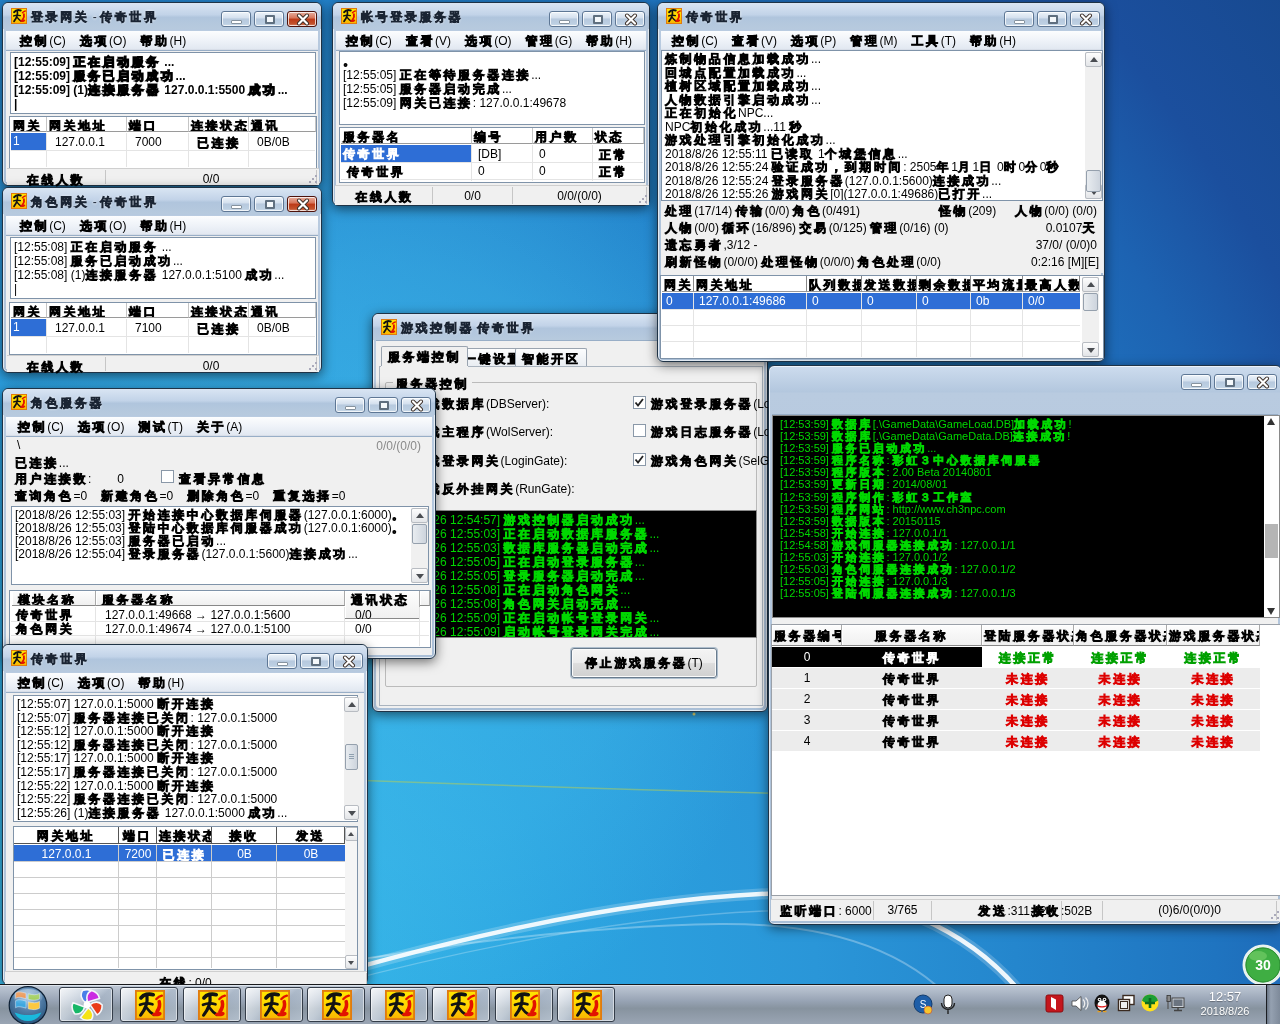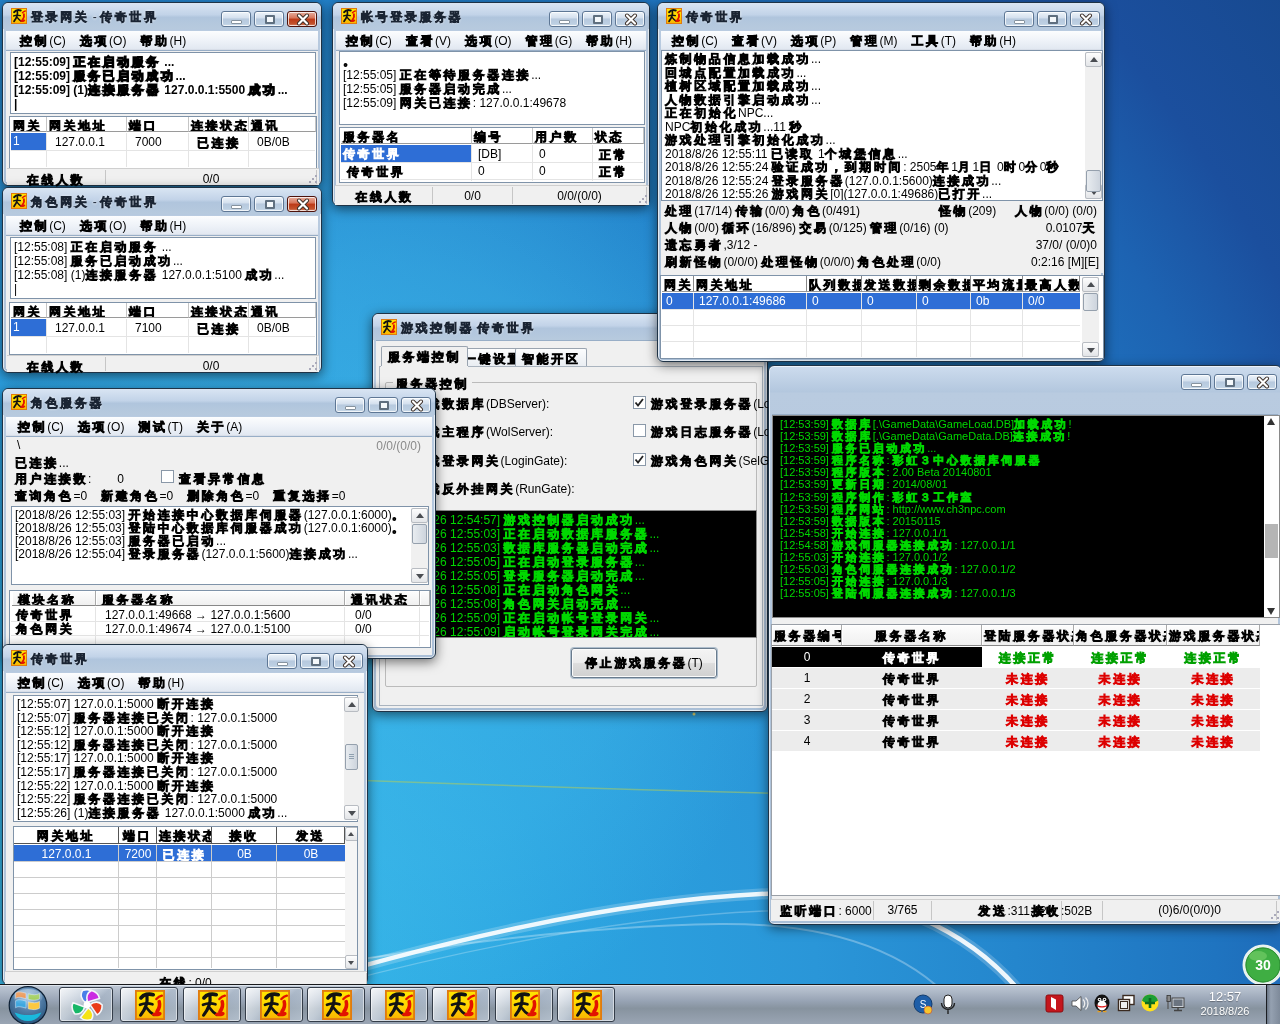--- a/index.html
+++ b/index.html
@@ -432,21 +432,21 @@
         <div class="tri tup"></div>
       </div>
       <div class="sbb" style="bottom:0;top:auto">
         <div class="tri tdn"></div>
       </div>
       <div class="th" style="top:16px;height:20px"></div>
     </div>
     <div class="tbl" style="left:6px;top:201px;width:422px;height:58px">
       <div class="hc hc3" style="left:2px;top:0;width:84px;height:15px;padding-left:6px"><i>模块名称</i></div>
       <div class="hc hc3" style="left:86px;top:0;width:249px;height:15px;padding-left:6px"><i>服务器名称</i></div>
-      <div class="hc hc3" style="left:335px;top:0;width:75px;height:15px;padding-left:6px"><i>通讯状态</i></div>
+      <div class="hc hc3" style="left:335px;top:0;width:75px;height:28px;padding-left:6px"><i>通讯状态</i></div>
       <div class="hc hc3" style="left:410px;top:0;width:10px;height:15px;padding-left:6px"></div>
       <div class="cell" style="left:4px;top:17px;height:14px;line-height:12px"><i>传奇世界</i></div>
       <div class="cell" style="left:93px;top:17px;height:14px;line-height:12px">127.0.0.1:49668 → 127.0.0.1:5600</div>
       <div class="cell" style="left:343px;top:17px;height:14px;line-height:12px">0/0</div>
       <div class="cell" style="left:4px;top:31px;height:14px;line-height:12px"><i>角色网关</i></div>
       <div class="cell" style="left:93px;top:31px;height:14px;line-height:12px">127.0.0.1:49674 → 127.0.0.1:5100</div>
       <div class="cell" style="left:343px;top:31px;height:14px;line-height:12px">0/0</div>
       <div class="gline" style="left:85px;top:16px;bottom:1px;width:1px"></div>
       <div class="gline" style="left:334px;top:16px;bottom:1px;width:1px"></div>
       <div class="gline" style="left:409px;top:16px;bottom:1px;width:1px"></div>

